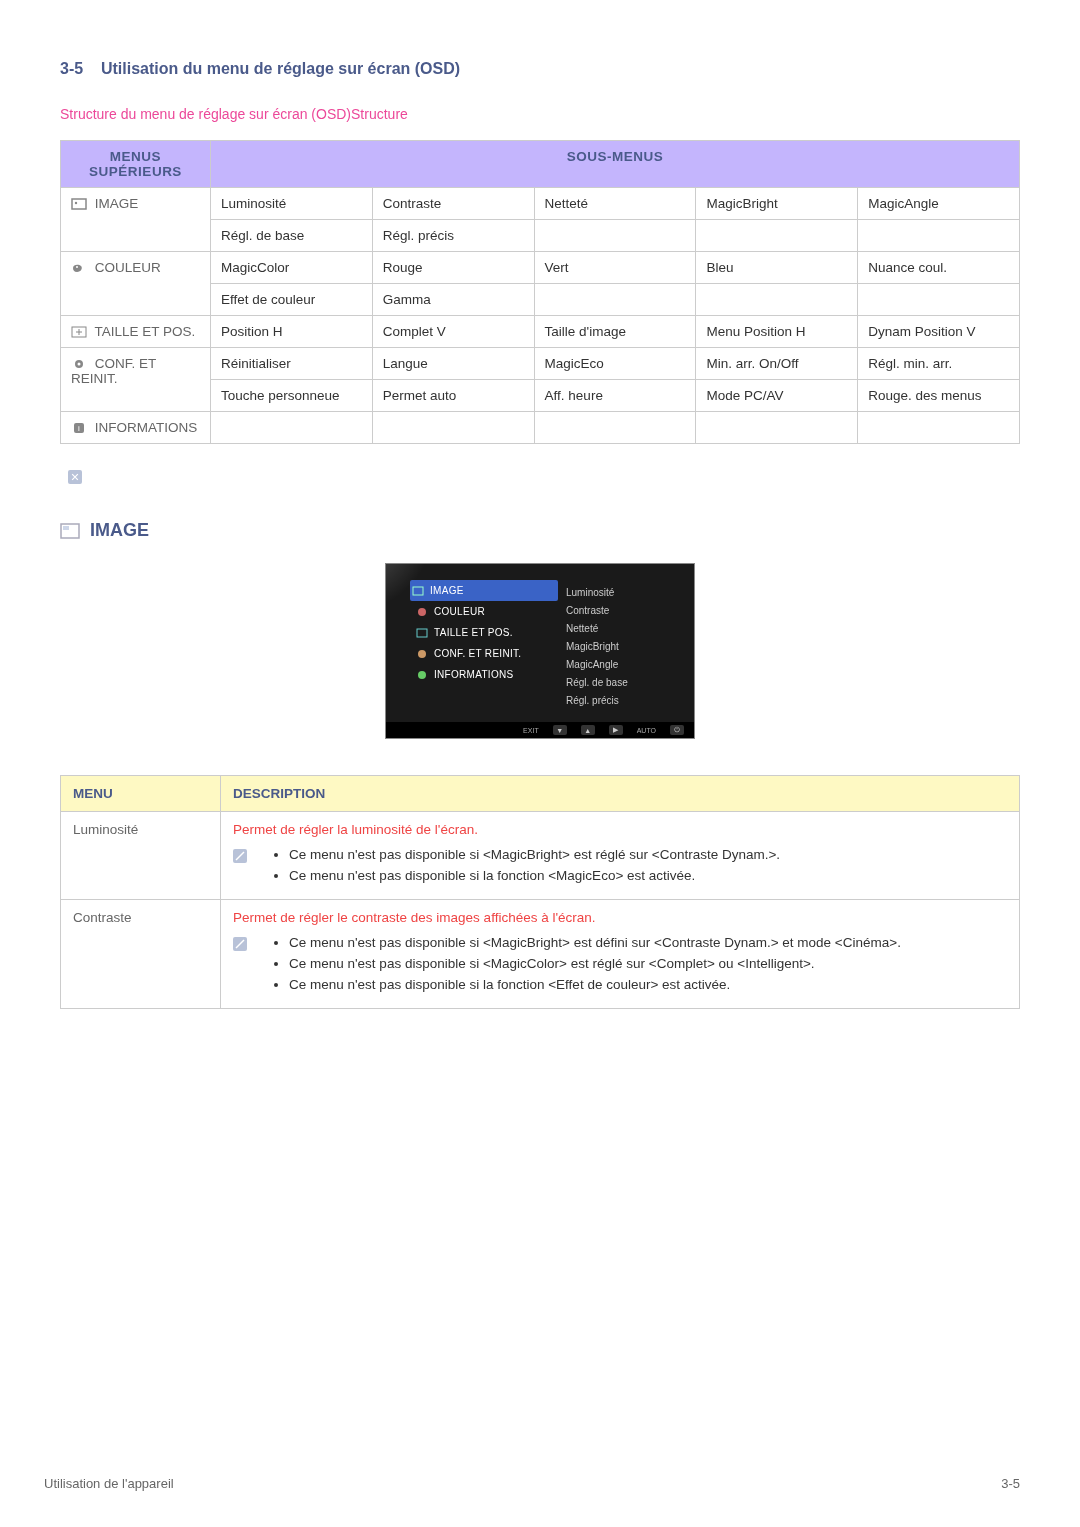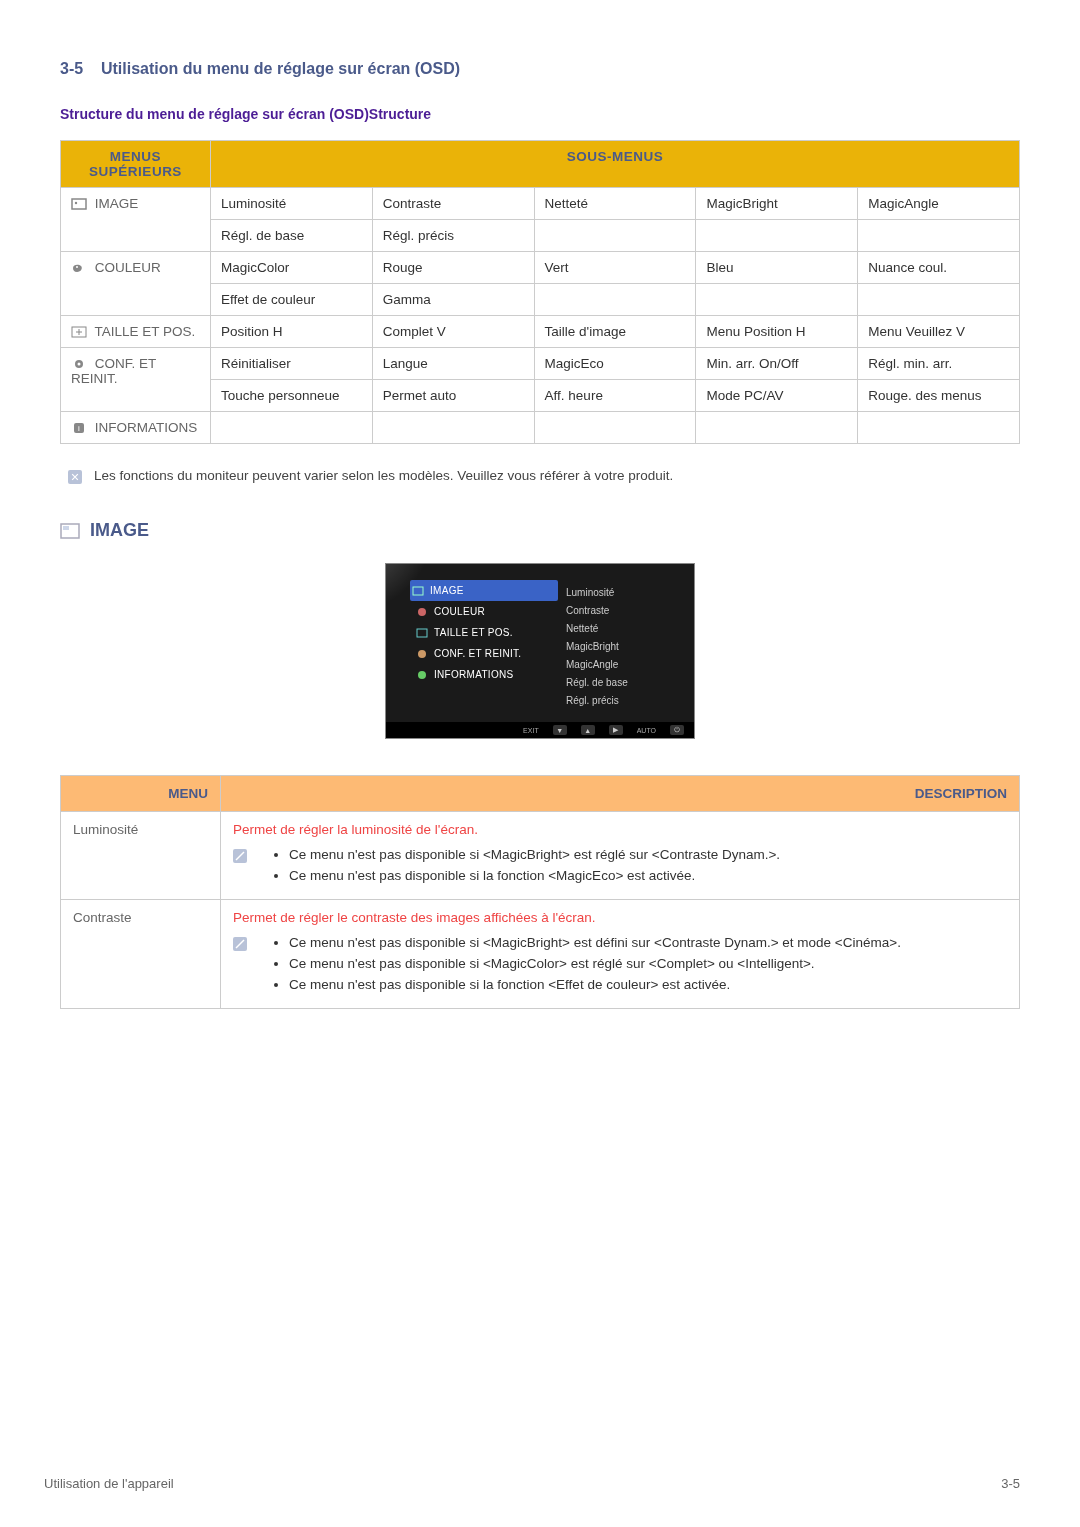--- a/index.html
+++ b/index.html
@@ -15,39 +15,39 @@
     min-height: 1527px;
   }
   .section-heading {
     font-size: 16px;
     font-weight: bold;
     color: #4a5a8a;
     margin-bottom: 28px;
   }
   .sub-heading {
     font-size: 14px;
-    font-weight: bold;
-    color: #4c1d95;
+    font-weight: normal;
+    color: #ec4899;
     margin-bottom: 18px;
   }
   table.osd {
     border-collapse: collapse;
     width: 100%;
     margin-bottom: 24px;
     table-layout: fixed;
   }
   table.osd th, table.osd td {
     border: 1px solid #ccc;
     padding: 8px 10px;
     font-size: 13.5px;
     text-align: left;
     vertical-align: top;
   }
   table.osd th {
-    background: #eab308;
+    background: #c4b5fd;
     color: #4a5a8a;
     font-weight: bold;
     text-align: center;
     letter-spacing: 0.5px;
   }
   .menu-cell {
     color: #666;
   }
   .menu-icon {
     display: inline-block;
@@ -155,24 +155,24 @@
     width: 100%;
     margin-top: 10px;
   }
   table.desc th, table.desc td {
     border: 1px solid #ccc;
     padding: 10px 12px;
     vertical-align: top;
     font-size: 13.5px;
   }
   table.desc th {
-    background: #fdba74;
+    background: #fef9c3;
     color: #4a5a8a;
     font-weight: bold;
-    text-align: right;
+    text-align: left;
   }
   table.desc td.left {
     width: 160px;
     color: #666;
   }
   .desc-body p { margin-bottom: 10px; color: #ef4444; }
   .desc-list {
     display: flex;
     gap: 22px;
     align-items: flex-start;
@@ -268,21 +268,21 @@
             <rect x="1" y="1" width="14" height="10" fill="none" stroke="#888"></rect>
             <line x1="5" y1="6" x2="11" y2="6" stroke="#888"></line>
             <line x1="8" y1="3" x2="8" y2="9" stroke="#888"></line>
           </svg>
       <span>TAILLE ET POS.</span>
     </td>
     <td>Position H</td>
     <td>Complet V</td>
     <td>Taille d'image</td>
     <td>Menu Position H</td>
-    <td>Menu Veuillez V</td>
+    <td>Dynam Position V</td>
   </tr>
 
   <tr>
     <td rowspan="2" class="menu-cell">
       <svg class="menu-icon" viewBox="0 0 16 12">
             <circle cx="8" cy="6" r="4" fill="#888"></circle>
             <circle cx="8" cy="6" r="1.5" fill="#fff"></circle>
           </svg>
       <span>CONF. ET REINIT.</span>
     </td>
@@ -315,21 +315,20 @@
     <td></td>
   </tr>
 </tbody>
   </table>
 
 <div class="note-row">
   <svg class="note-icon" viewBox="0 0 14 14">
       <rect x="0" y="0" width="14" height="14" rx="2" fill="#b8c2d8"></rect>
       <path d="M3 7 L11 7 M7 3 L7 11" stroke="#fff" stroke-width="1.2" transform="rotate(45 7 7)"></path>
     </svg>
-  <span>Les fonctions du moniteur peuvent varier selon les modèles. Veuillez vous référer à votre produit.</span>
 </div>
 
 <div class="image-section-title">
   <svg width="20" height="16" viewBox="0 0 20 16">
       <rect x="1" y="1" width="18" height="14" fill="none" stroke="#aab" stroke-width="1.5"></rect>
       <rect x="3" y="3" width="6" height="4" fill="#cdd6e8"></rect>
     </svg>
   <span>IMAGE</span>
 </div>
 

